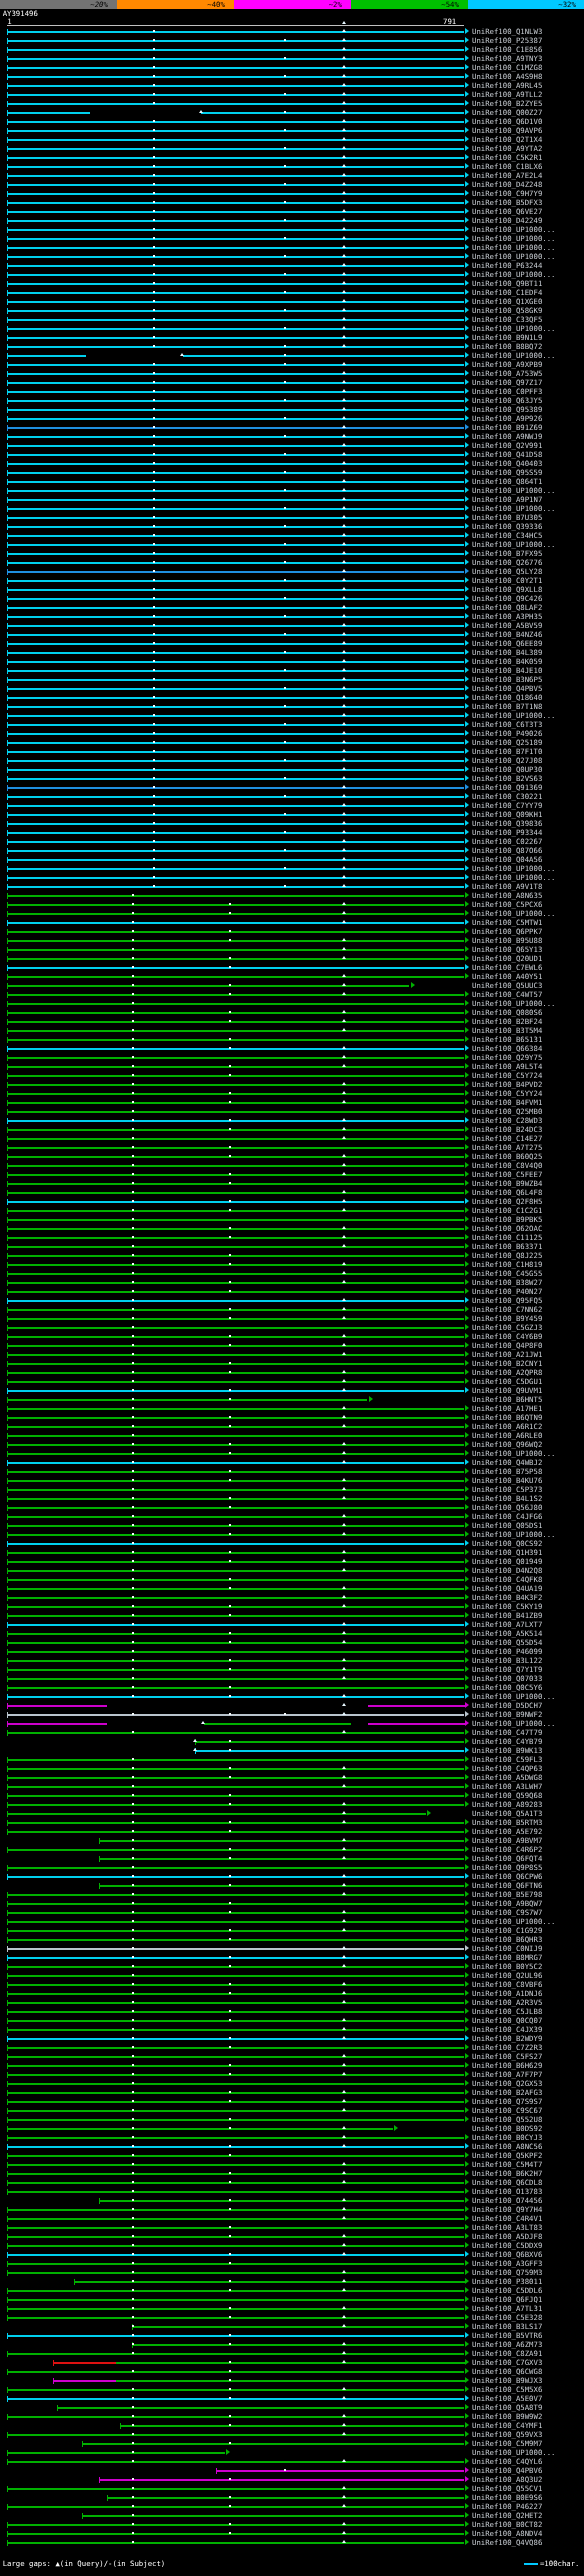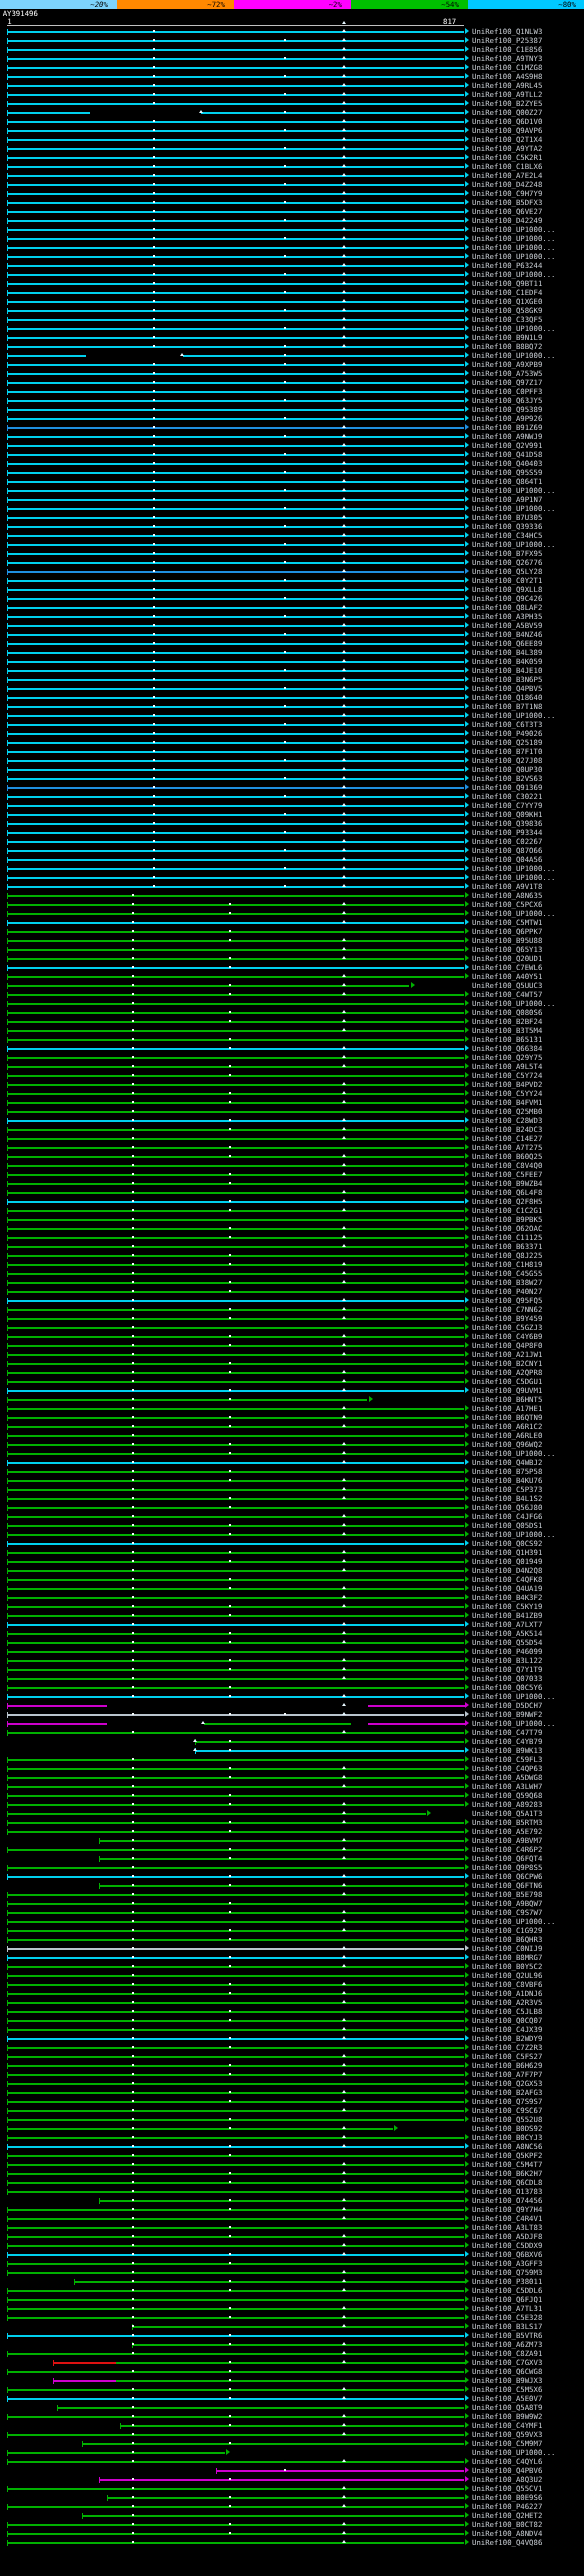--- a/index.html
+++ b/index.html
@@ -35,41 +35,41 @@
   .legend{position:relative;height:16.4px;font-size:7.3px;color:#fff;line-height:14.6px;}
   .legend .lleft{position:absolute;left:2.7px;top:0;}
   .legend .lright{position:absolute;right:5.5px;top:0;}
   .ldash{display:inline-block;width:14.6px;height:1.8px;vertical-align:middle;margin-right:1.8px;}
 </style>
 </head>
 <body>
 
 <div class="screen">
   <div class="scalebar">
-      <div class="sbseg" style="background: #7dd3fc; font-style: italic;">
+      <div class="sbseg" style="background: #737373; font-style: italic;">
         <span>~20%</span>
       </div>
       <div class="sbseg" style="background: rgb(255, 136, 0);">
-        <span>~72%</span>
+        <span>~40%</span>
       </div>
       <div class="sbseg" style="background: rgb(255, 0, 255);">
         <span>~2%</span>
       </div>
       <div class="sbseg" style="background: rgb(0, 192, 0);">
         <span>~54%</span>
       </div>
       <div class="sbseg" style="background: rgb(0, 200, 255);">
-        <span>~80%</span>
+        <span>~32%</span>
       </div>
     </div>
   <div class="qtitle">AY391496</div>
   <div class="ruler">
     <i class="rline"></i>
     <span class="r1">1</span>
-    <span class="r2">817</span>
+    <span class="r2">791</span>
     <i class="rgap" style="left: 342px;"></i>
   </div>
   <div class="rows">
       <div class="row">
         <i class="seg" style="left: 7.3px; width: 457px; background: rgb(0, 208, 238);"></i>
         <i class="stick" style="left: 7.3px; background: rgb(0, 208, 238);"></i>
         <i class="dot" style="left: 153px;"></i>
         <i class="gapmark" style="left: 342px;"></i>
         <i class="cap" style="left: 465px; border-left-color: rgb(0, 208, 238);"></i>
         <span class="hlabel">UniRef100_Q1NLW3</span>
@@ -2422,14 +2422,18 @@
       </div>
       <div class="row">
         <i class="seg" style="left: 7.3px; width: 457px; background: rgb(0, 176, 0);"></i>
         <i class="stick" style="left: 7.3px; background: rgb(0, 176, 0);"></i>
         <i class="dot" style="left: 132px;"></i>
         <i class="gapmark" style="left: 342px;"></i>
         <i class="cap" style="left: 465px; border-left-color: rgb(0, 176, 0);"></i>
         <span class="hlabel">UniRef100_Q4VQ86</span>
       </div>
     </div>
+  <div class="legend">
+    <span class="lleft">Large gaps: ▲(in Query)/-(in Subject)</span>
+    <span class="lright"><i class="ldash" style="background: rgb(0, 200, 255);"></i><span>=100char.</span></span>
+  </div>
 </div>
 
 
 </body></html>

